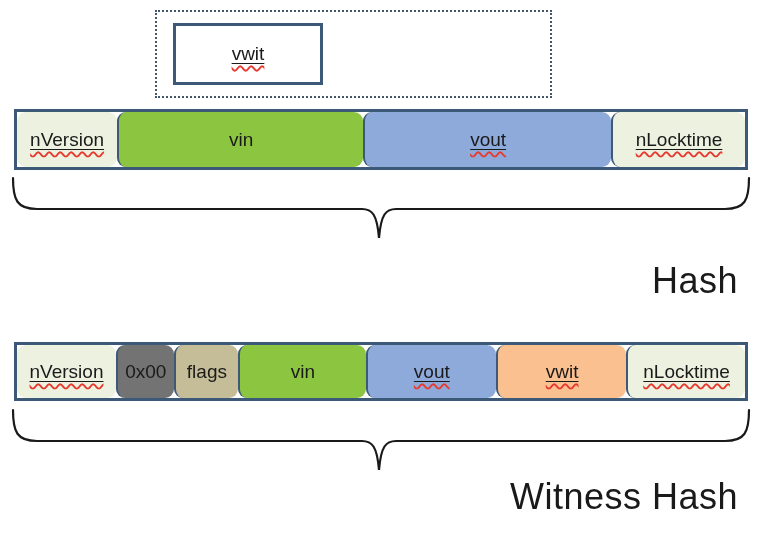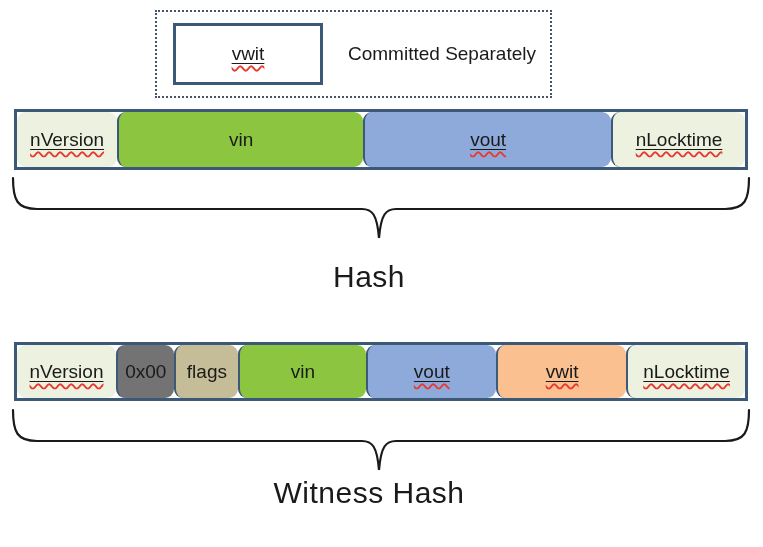--- a/index.html
+++ b/index.html
@@ -62,34 +62,33 @@
   }
 
   
   .brace{position:absolute;left:0;width:763px;height:76px;}
   .brace.b1{top:170px;}
   .brace.b2{top:402px;}
   .brace path{fill:none;stroke:var(--text);stroke-width:2.2;stroke-linecap:round;}
 
   
   .section-label{
-    position:absolute;left:0;width:738px;text-align:center;
-    font-size:30px;letter-spacing:0.5px;
+    position:absolute;left:0;width:738px;text-align:right;
+    font-size:36px;letter-spacing:0.5px;
   }
   .section-label.hash{top:260px;}
   .section-label.witness{top:476px;}
 </style>
 </head>
 <body>
 
 <div class="legend">
   <div class="legend-swatch">
     <span class="squiggle"><span class="u">vwit</span></span>
   </div>
-  <span class="legend-caption">Committed Separately</span>
 </div>
 
 <div class="tx-row hash">
     <div class="cell" style="width: 13.76%; background: rgb(237, 241, 224);">
       <span class="squiggle"><span class="u">nVersion</span></span>
     </div>
     <div class="cell" style="width: 33.79%; background: rgb(140, 197, 64);">
       <span>vin</span>
     </div>
     <div class="cell" style="width: 34.06%; background: rgb(142, 170, 219);">

